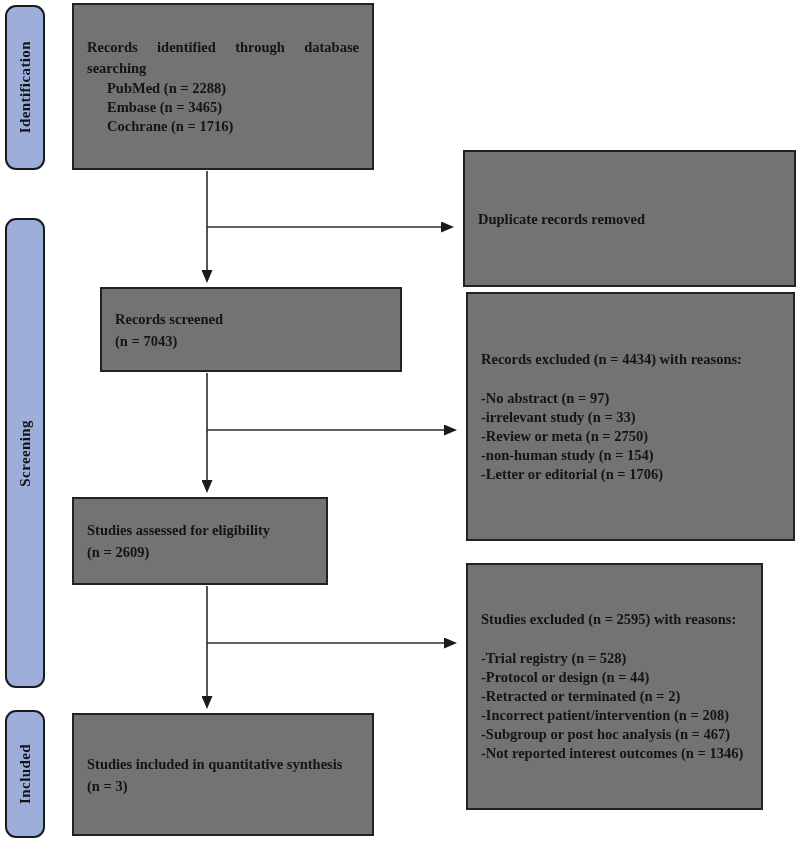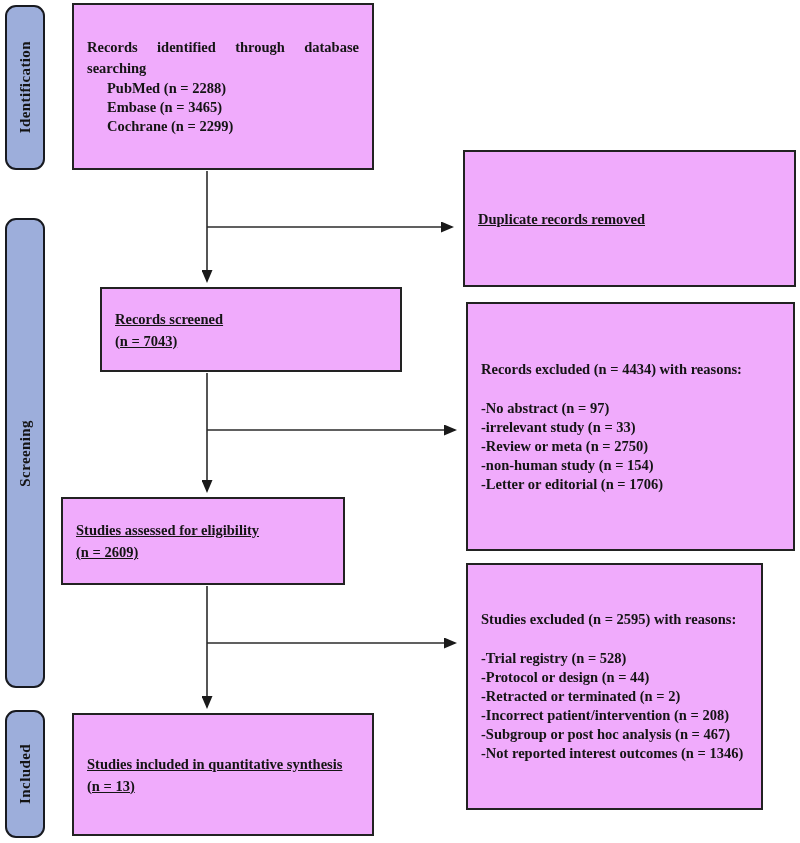--- a/index.html
+++ b/index.html
@@ -29,38 +29,38 @@
   }
   .stage .vtext {
     writing-mode: vertical-rl;
     transform: rotate(180deg);
     font-size: 15px;
     letter-spacing: 0.4px;
     white-space: nowrap;
   }
   .box {
     position: absolute;
-    background: #f0abfc;
+    background: #737373;
     border: 2px solid #222222;
     box-sizing: border-box;
     display: flex;
     flex-direction: column;
     justify-content: center;
     padding: 0 13px;
     font-size: 14.5px;
     line-height: 21px;
   }
   .box .heading-justify {
     text-align: justify;
     text-justify: inter-word;
   }
   .box .src-line { padding-left: 20px; line-height: 19px; }
   .box .excl-title { margin-bottom: 20px; line-height: 19px; }
   .box .excl-line { line-height: 19px; }
-  .two-line { line-height: 22px; text-decoration: underline; }
+  .two-line { line-height: 22px; }
   svg.connectors {
     position: absolute;
     left: 0; top: 0;
     width: 800px; height: 843px;
     pointer-events: none;
   }
 </style>
 </head>
 <body>
 
@@ -74,44 +74,44 @@
   </div>
   <div class="stage" style="top:710px; height:128px;">
     <span class="vtext">Included</span>
   </div>
 
   <div class="box" style="left:72px; top:3px; width:302px; height:167px;">
     <div class="heading-justify">Records identified through database searching</div>
     <div>
         <div class="src-line">PubMed (n = 2288)</div>
         <div class="src-line">Embase (n = 3465)</div>
-        <div class="src-line">Cochrane (n = 2299)</div>
+        <div class="src-line">Cochrane (n = 1716)</div>
       </div>
   </div>
 
   <div class="box" style="left:72px; top:287px; width:302px; height:85px;margin-left:28px;">
     <div class="two-line">Records screened</div>
     <div class="two-line">(n = 7043)</div>
   </div>
 
-  <div class="box" style="left:61px; top:497px; width:284px; height:88px;">
+  <div class="box" style="left:72px; top:497px; width:256px; height:88px;">
     <div class="two-line">Studies assessed for eligibility</div>
     <div class="two-line">(n = 2609)</div>
   </div>
 
   <div class="box" style="left:72px; top:713px; width:302px; height:123px;">
     <div class="two-line">Studies included in quantitative synthesis</div>
-    <div class="two-line">(n = 13)</div>
+    <div class="two-line">(n = 3)</div>
   </div>
 
   <div class="box" style="left:463px; top:150px; width:333px; height:137px;">
     <div class="two-line">Duplicate records removed</div>
   </div>
 
-  <div class="box" style="left:466px; top:302px; width:329px; height:249px;">
+  <div class="box" style="left:466px; top:292px; width:329px; height:249px;">
     <div class="excl-title">Records excluded (n = 4434) with reasons:</div>
     <div>
         <div class="excl-line">-No abstract (n = 97)</div>
         <div class="excl-line">-irrelevant study (n = 33)</div>
         <div class="excl-line">-Review or meta (n = 2750)</div>
         <div class="excl-line">-non-human study (n = 154)</div>
         <div class="excl-line">-Letter or editorial (n = 1706)</div>
       </div>
   </div>
 

